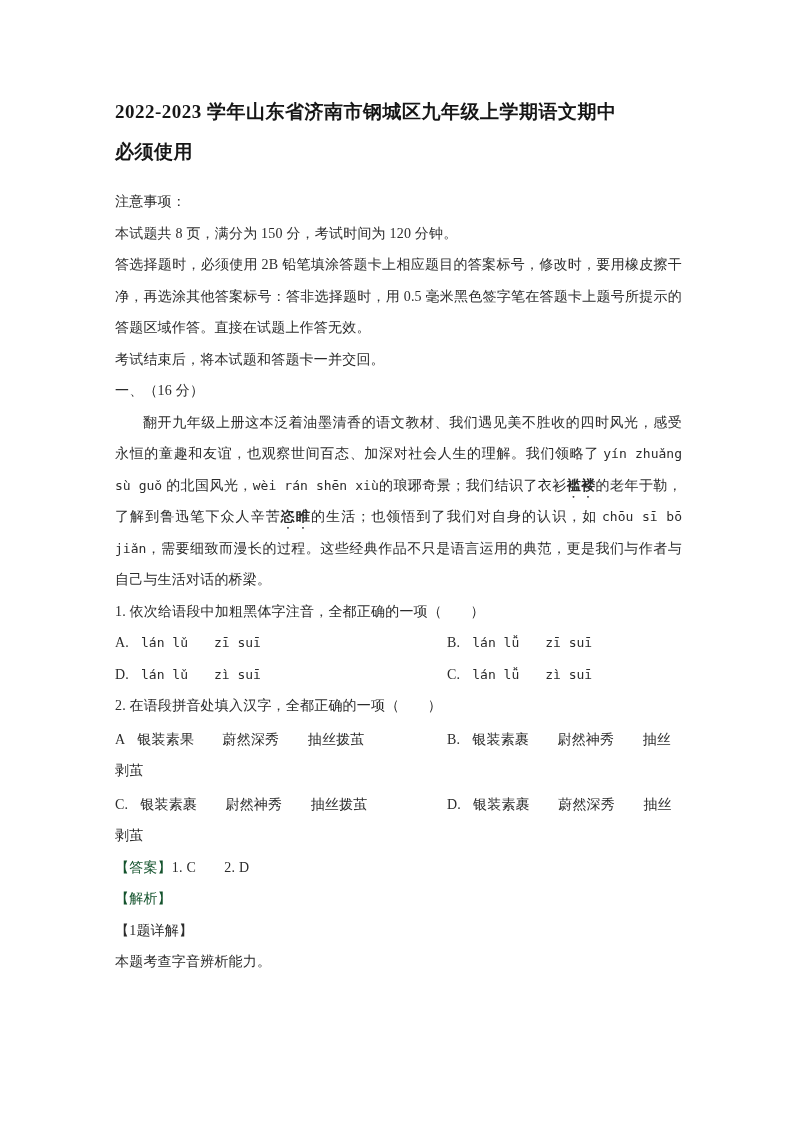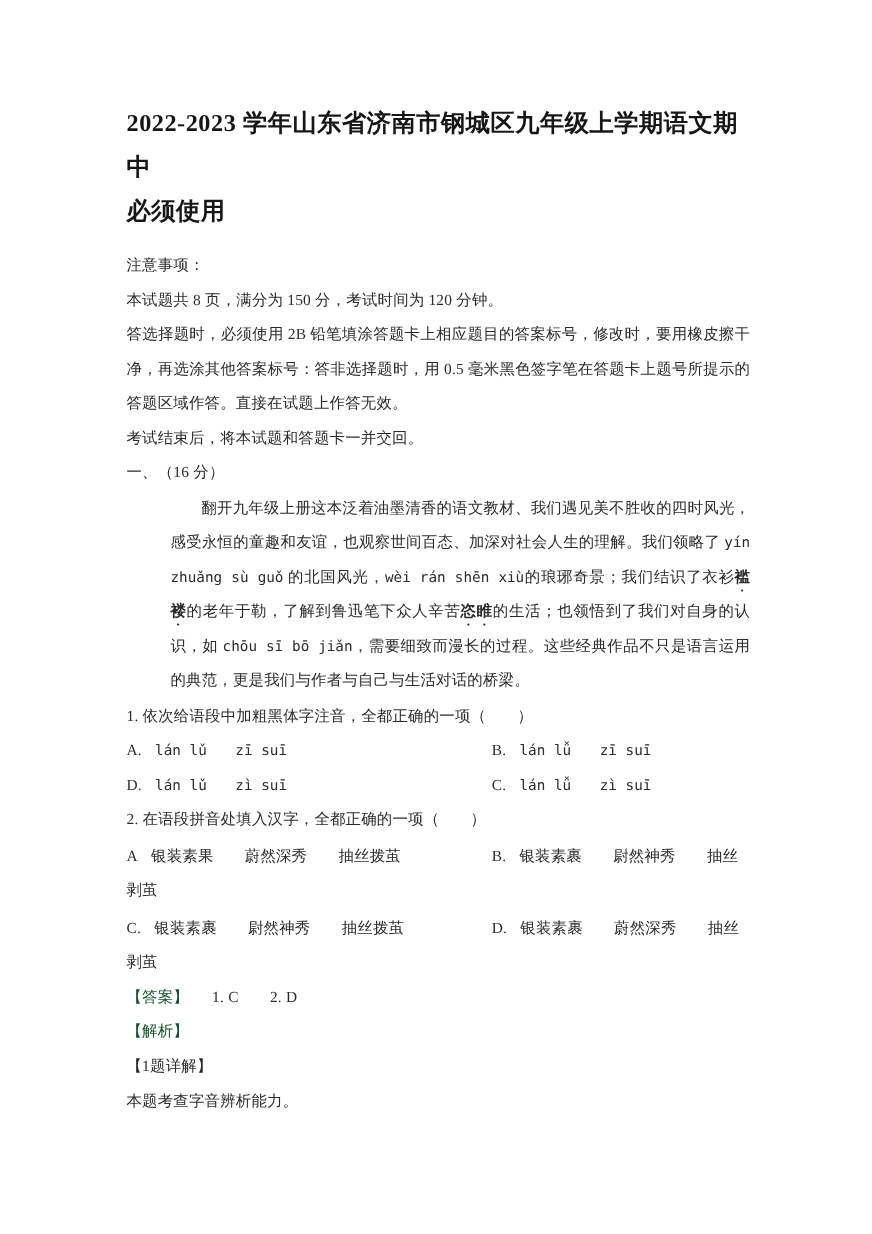--- a/index.html
+++ b/index.html
@@ -13,36 +13,36 @@
     height: 1122px;
     margin: 0 auto;
     background: #ffffff;
     box-sizing: border-box;
     padding: 92px 111px 0 115px;
     font-family: "Liberation Serif", "DejaVu Serif", serif;
     color: #2b2b2b;
     overflow: hidden;
   }
   .title {
-    font-size: 22px;
+    font-size: 19px;
     font-weight: bold;
     color: #161616;
     line-height: 40px;
     margin: 0 0 14px 0;
     letter-spacing: 0.5px;
   }
   .title .tline { display: block; }
   p.line, .para {
     margin: 0;
     font-size: 14px;
     line-height: 31.5px;
     letter-spacing: 0.2px;
     text-align: justify;
   }
-  .para.indent { text-indent: 2em; margin-left: 40px; }
+  .para.indent { text-indent: 2em; }
   .pinyin {
     font-family: "DejaVu Sans Mono", "Liberation Mono", monospace;
     font-size: 13px;
     letter-spacing: 0;
   }
   .em-word {
     font-weight: bold;
     -webkit-text-emphasis: filled dot;
     -webkit-text-emphasis-position: under left;
     text-emphasis: filled dot;
@@ -52,21 +52,21 @@
     display: grid;
     grid-template-columns: 332px 1fr;
     font-size: 14px;
     line-height: 31.5px;
     letter-spacing: 0.2px;
   }
   .opt .optlabel { margin-right: 12px; }
   .q2grid { margin-top: 2px; }
   .overflow-line { margin-top: 2px; }
   .tag { color: #14532d; }
-  .answer-vals { margin-left: 21px; }
+  .answer-vals { margin-left: 0; }
 </style>
 </head>
 <body>
 
 <div class="page">
 
   <h1 class="title">
     <span class="tline">2022-2023 学年山东省济南市钢城区九年级上学期语文期中</span>
     <span class="tline">必须使用</span>
   </h1>

